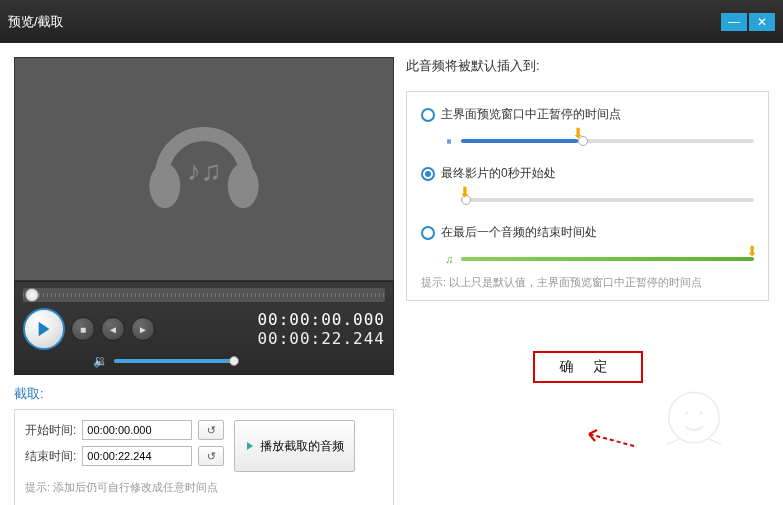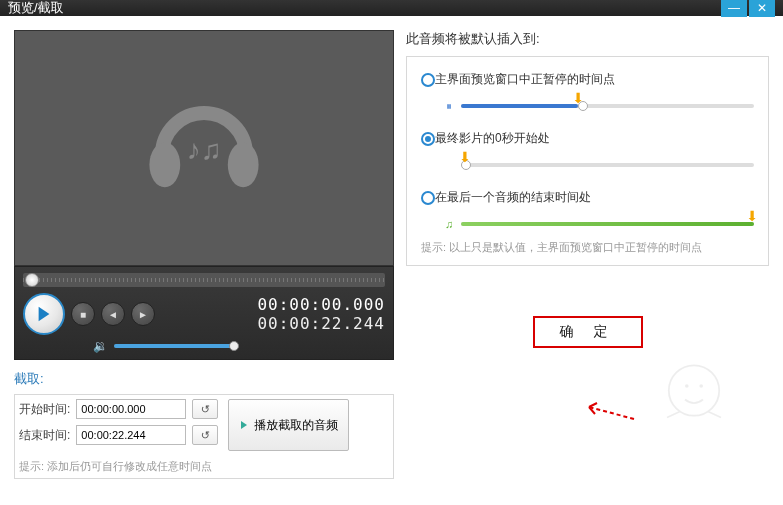--- a/index.html
+++ b/index.html
@@ -1,18 +1,18 @@
 <!DOCTYPE html>
 <html><head>
 <meta charset="utf-8">
 <style>
 * { margin: 0; padding: 0; box-sizing: border-box; }
 body { font-family: "Microsoft YaHei", Arial, sans-serif; font-size: 12px; background: #fff; width: 783px; height: 505px; overflow: hidden; }
 
-.titlebar { background: linear-gradient(#333, #222); color: #fff; height: 16px; display: flex; align-items: center; padding: 0 8px; }
+.titlebar { background: linear-gradient(#333, #222); color: #fff; height: 43px; display: flex; align-items: center; padding: 0 8px; }
 .titlebar .title { flex: 1; font-size: 13px; }
 .titlebar .btn { width: 26px; height: 18px; display: flex; align-items: center; justify-content: center; cursor: pointer; }
 .minbtn { background: #2aa3d8; color: #fff; margin-right: 2px; }
 .closebtn { background: #2aa3d8; color: #fff; }
 
 .main { display: flex; padding: 14px; gap: 12px; height: calc(100% - 28px); }
 .left { width: 380px; display: flex; flex-direction: column; }
 .right { flex: 1; display: flex; flex-direction: column; }
 
 .preview { width: 380px; height: 260px; background: #5a5a5a; border: 1px solid #333; position: relative; display: flex; align-items: center; justify-content: center; }
@@ -30,32 +30,32 @@
 .timebox { margin-left: auto; text-align: right; font-family: monospace; color: #fff; font-size: 16px; letter-spacing: 1px; }
 .timebox div:first-child { color: #fff; }
 .timebox div:last-child { color: #eee; }
 
 .volrow { display: flex; align-items: center; gap: 6px; margin-top: 4px; padding-left: 70px; }
 .volbar { width: 120px; height: 4px; background: #555; border-radius: 2px; position: relative; }
 .volbar .fill { position: absolute; left: 0; width: 100%; height: 100%; background: #4aa3e0; border-radius: 2px; }
 .volbar .vthumb { position: absolute; right: -5px; top: -3px; width: 10px; height: 10px; background: #eee; border-radius: 50%; border: 1px solid #888; }
 
 .section-label { color: #2a7ab8; font-size: 13px; margin: 10px 0 6px; }
-.cutbox { border: 1px solid #d8d8d8; padding: 4px; }
+.cutbox { border: 1px solid #d8d8d8; padding: 10px; }
 .cutrow { display: flex; align-items: center; gap: 6px; margin-bottom: 6px; }
 .cutrow label { color: #444; }
 .tinput { width: 110px; height: 20px; border: 1px solid #bbb; padding: 0 4px; font-size: 11px; }
 .resetbtn { width: 26px; height: 20px; border: 1px solid #bbb; background: linear-gradient(#fff,#eee); display: flex; align-items: center; justify-content: center; cursor: pointer; font-size: 11px; color: #555; border-radius: 2px; }
 .playcut { float: right; border: 1px solid #bbb; background: linear-gradient(#fefefe,#eaeaea); padding: 4px 10px; display: flex; align-items: center; gap: 5px; cursor: pointer; border-radius: 2px; }
 .hint { color: #999; font-size: 11px; margin-top: 8px; }
 
-.right-label { color: #333; font-size: 13px; margin-bottom: 8px; }
+.right-label { color: #333; font-size: 13px; margin-bottom: 16px; }
 .insertbox { border: 1px solid #d8d8d8; padding: 14px 14px 10px; }
 .option { margin-bottom: 14px; }
-.optrow { display: flex; align-items: center; gap: 0; margin-bottom: 8px; color: #333; cursor: pointer; text-align: center; }
+.optrow { display: flex; align-items: center; gap: 6px; margin-bottom: 8px; color: #333; cursor: pointer; text-align: center; }
 .radio { width: 14px; height: 14px; border: 2px solid #2a88d0; border-radius: 50%; display: inline-flex; align-items: center; justify-content: center; }
 .radio.sel::after { content: ""; width: 6px; height: 6px; background: #2a88d0; border-radius: 50%; }
 .timeline { margin-left: 20px; position: relative; height: 20px; display: flex; align-items: center; }
 .tlbar { flex: 1; height: 4px; background: #ddd; border-radius: 2px; position: relative; }
 .tlbar.blue::before { content: ""; position: absolute; left: 0; width: 40%; height: 100%; background: #3a78d0; border-radius: 2px; }
 .tlbar.green::before { content: ""; position: absolute; left: 0; width: 100%; height: 100%; background: linear-gradient(90deg,#8cd060,#5cb030); border-radius: 2px; }
 .tlicon { width: 16px; height: 16px; display: flex; align-items: center; justify-content: center; margin-right: 4px; font-size: 11px; }
 .tlknob { position: absolute; width: 10px; height: 10px; background: #fff; border: 1px solid #aaa; border-radius: 50%; top: -3px; }
 .marker { position: absolute; top: -14px; font-size: 14px; color: #f5a600; }
 

